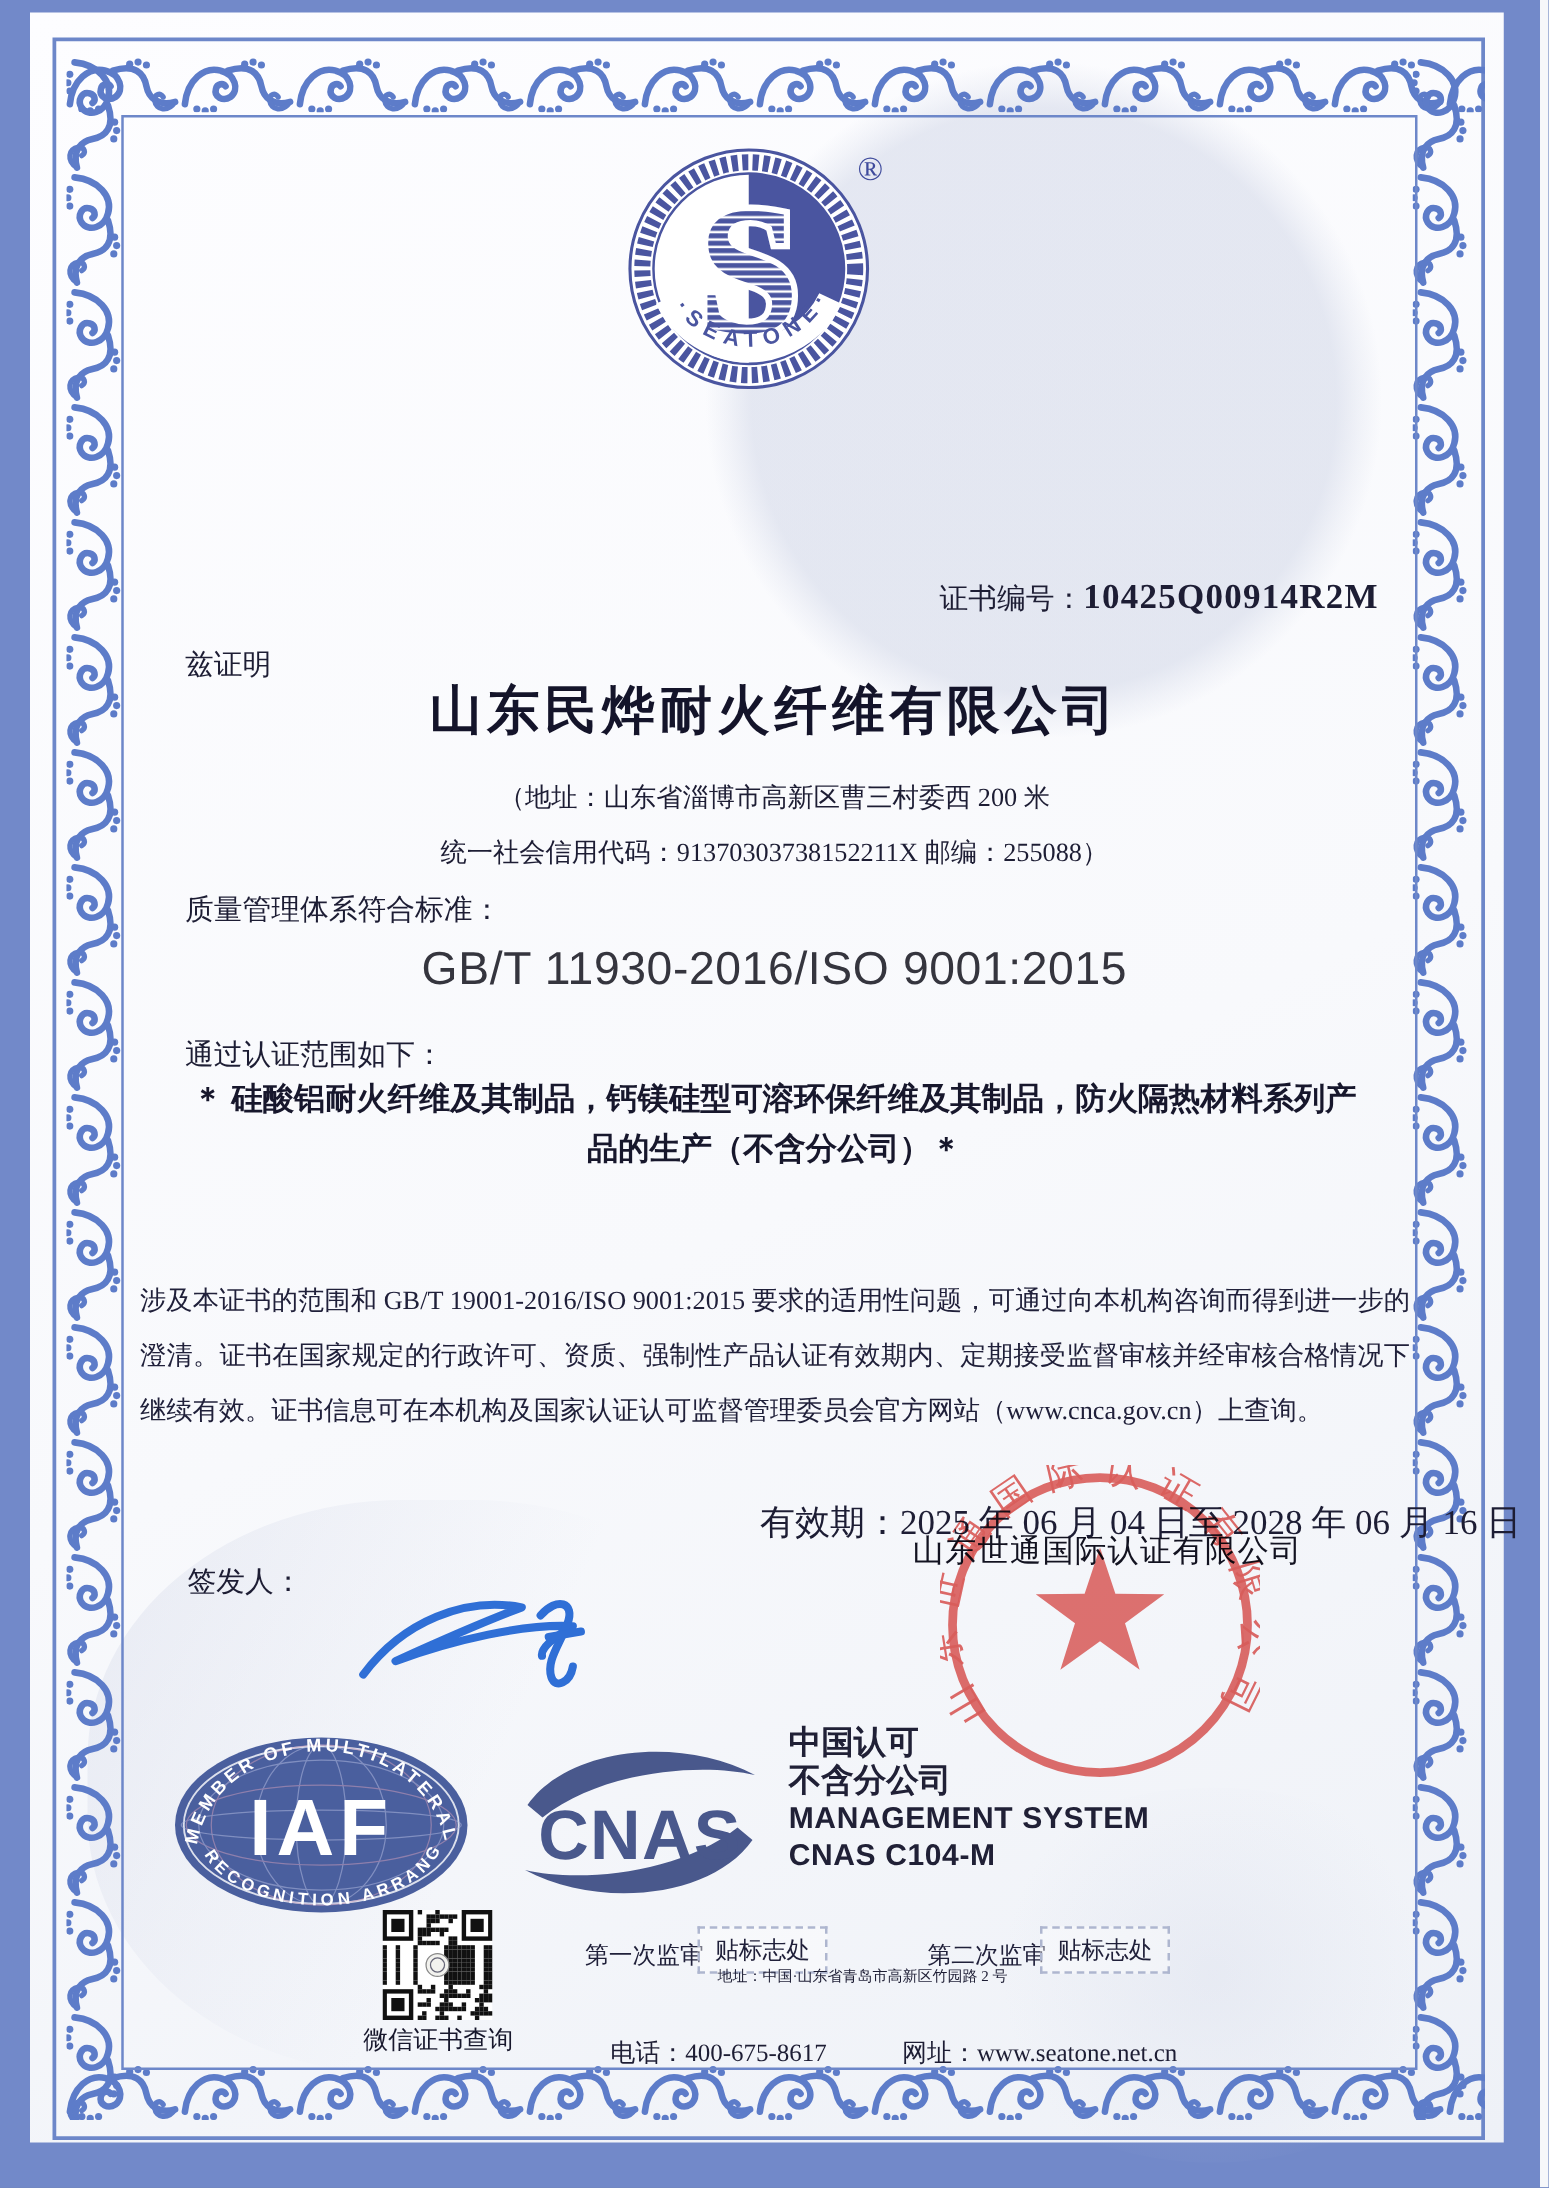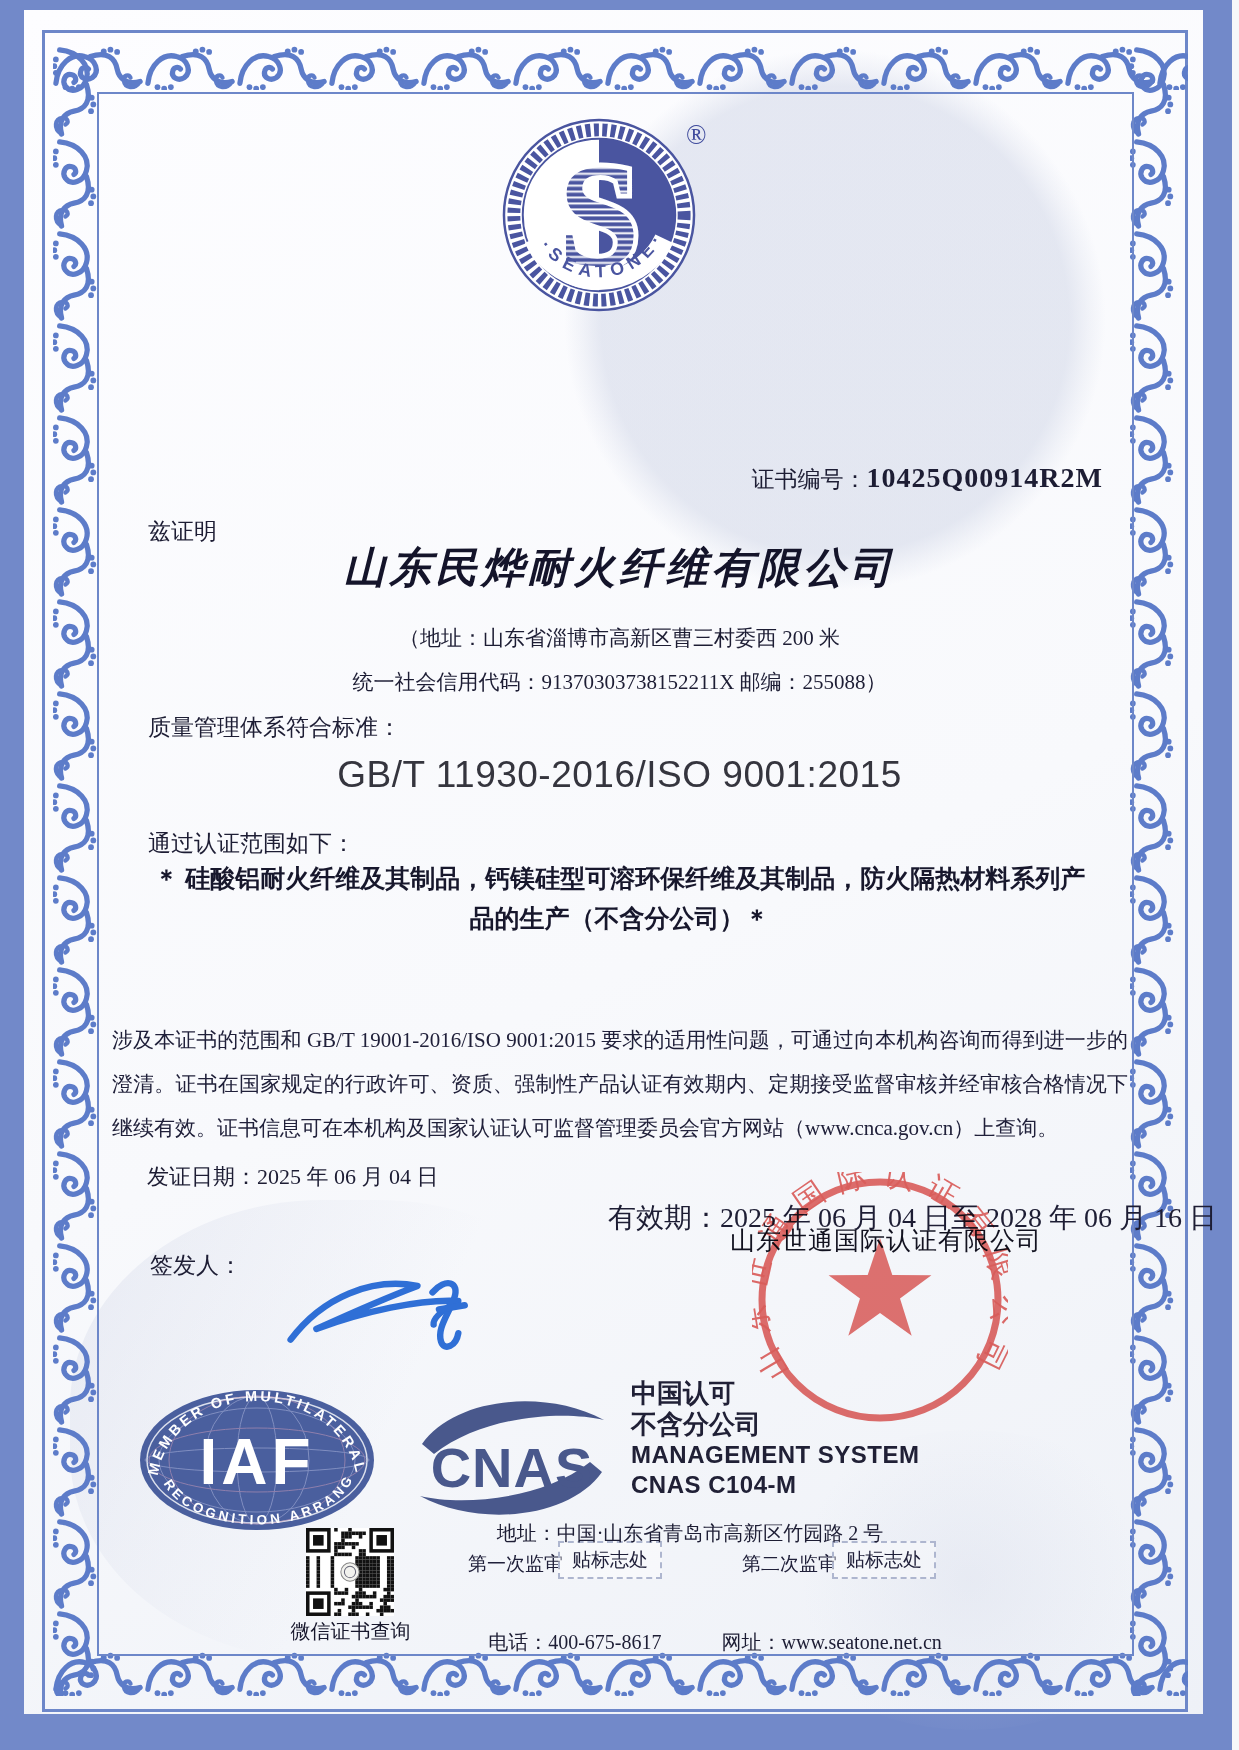--- a/index.html
+++ b/index.html
@@ -28,21 +28,21 @@
   .serif{font-family:"Liberation Serif","DejaVu Serif",serif;}
   .sans{font-family:"Liberation Sans","DejaVu Sans",sans-serif;}
 
   .seatone-logo{left:500px;top:116px;width:198px;height:198px;}
   .reg-mark{left:686px;top:120px;font-size:27px;color:#3e4a9c;}
   .title{top:334px;font-size:55px;letter-spacing:0.56em;text-indent:0.56em;color:#181830;font-weight:500;}
   .certno-row{top:462px;right:136px;white-space:nowrap;}
   .certno-label{font-size:23px;}
   .certno-value{font-size:28px;font-weight:bold;letter-spacing:1px;}
   .certify{left:148px;top:516px;font-size:23px;}
-  .company{top:540px;font-size:42px;font-weight:bold;letter-spacing:4px;color:#14142a;font-style:italic;}
+  .company{top:540px;font-size:42px;font-weight:bold;letter-spacing:4px;color:#14142a;}
   .addr{top:624px;font-size:21px;}
   .credit{top:668px;font-size:21px;}
   .std-label{left:148px;top:712px;font-size:23px;}
   .standard{top:754px;font-size:37px;color:#35353e;letter-spacing:0.5px;font-weight:500;}
   .scope-label{left:148px;top:828px;font-size:23px;}
   .scope1{top:862px;font-size:25px;font-weight:bold;color:#17172c;}
   .scope2{top:902px;font-size:25px;font-weight:bold;color:#17172c;}
   .legal{left:112px;top:1018px;width:1016px;font-size:21px;line-height:44px;text-align:justify;color:#20203a;}
   .issue-row{left:147px;top:1162px;font-size:22px;white-space:nowrap;}
   .valid-row{left:608px;top:1162px;font-size:28px;white-space:nowrap;margin-top:37px;}
@@ -57,21 +57,21 @@
   .cnas-en{font-size:24px;font-weight:bold;line-height:30px;color:#202036;font-family:"Liberation Sans","DejaVu Sans",sans-serif;letter-spacing:.5px;}
   .qr{left:306px;top:1528px;width:88px;height:88px;}
   .qr-caption{left:278px;top:1618px;width:145px;text-align:center;font-size:20px;color:#17172c;}
   .audit{font-size:19px;color:#20203a;white-space:nowrap;}
   .audit1{left:468px;top:1551px;}
   .audit2{left:742px;top:1551px;}
   .sticker-box{position:absolute;border:2px dashed #aeb6cf;padding:4px 12px;font-size:19px;color:#20203a;background:rgba(255,255,255,.4);}
   .sticker1{left:558px;top:1541px;}
   .sticker2{left:832px;top:1541px;}
   .notice{left:420px;top:1574px;width:540px;text-align:center;font-size:20px;color:#1d1d34;}
-  .orgaddr{left:420px;top:1520px;width:540px;text-align:center;font-size:20px;color:#1d1d34;}
+  .orgaddr{left:420px;top:1573px;width:540px;text-align:center;font-size:12px;color:#1d1d34;}
   .phone-row{left:455px;top:1629px;width:520px;font-size:20px;color:#1d1d34;display:flex;gap:60px;justify-content:center;white-space:nowrap;}
 </style>
 </head>
 <body>
 
 <svg width="0" height="0" style="position:absolute">
   <defs>
     <symbol id="scrollMotif" viewBox="0 0 92 46" overflow="visible">
       <g fill="none" stroke="#5d7cc9" stroke-linecap="round">
         <path d="M2 38 C4 18 18 6 32 10 C44 13 48 26 40 32 C34 36 26 32 28 25 C29 21 34 20 36 23" stroke-width="5.5"></path>
@@ -208,23 +208,20 @@
 
   <div class="abs std-label serif">质量管理体系符合标准：</div>
   <div class="abs ctr standard sans">GB/T 11930-2016/ISO 9001:2015</div>
 
   <div class="abs scope-label serif">通过认证范围如下：</div>
   <div class="abs ctr scope1 serif">＊ 硅酸铝耐火纤维及其制品，钙镁硅型可溶环保纤维及其制品，防火隔热材料系列产</div>
   <div class="abs ctr scope2 serif">品的生产（不含分公司）＊</div>
 
   <div class="abs legal serif">涉及本证书的范围和 GB/T 19001-2016/ISO 9001:2015 要求的适用性问题，可通过向本机构咨询而得到进一步的澄清。证书在国家规定的行政许可、资质、强制性产品认证有效期内、定期接受监督审核并经审核合格情况下继续有效。证书信息可在本机构及国家认证认可监督管理委员会官方网站（www.cnca.gov.cn）上查询。</div>
 
-  <div class="abs issue-row serif">
-    <span>发证日期：</span><span>2025 年 06 月 04 日</span>
-  </div>
   <div class="abs valid-row serif">
     <span>有效期：</span><span>2025 年 06 月 04 日至 2028 年 06 月 16 日</span>
   </div>
 
   <div class="abs signer serif">签发人：</div>
 
   <svg class="abs signature" viewBox="0 0 200 100">
     <g fill="none" stroke="#2f6fd6" stroke-width="6" stroke-linecap="round" stroke-linejoin="round">
       <path d="M8 72 C38 32 84 14 126 22 C94 34 54 52 32 62 C76 46 128 34 164 36 C150 44 140 52 141 58"></path>
       <path d="M140 28 C152 14 166 18 160 34 C154 50 144 62 148 74 C151 83 162 78 164 66"></path>

